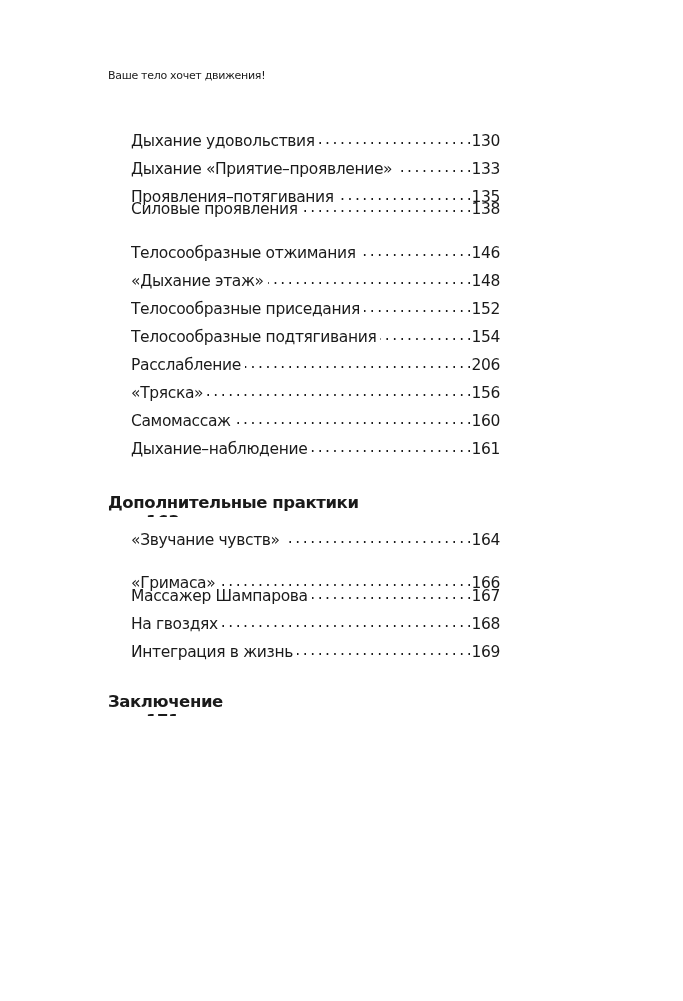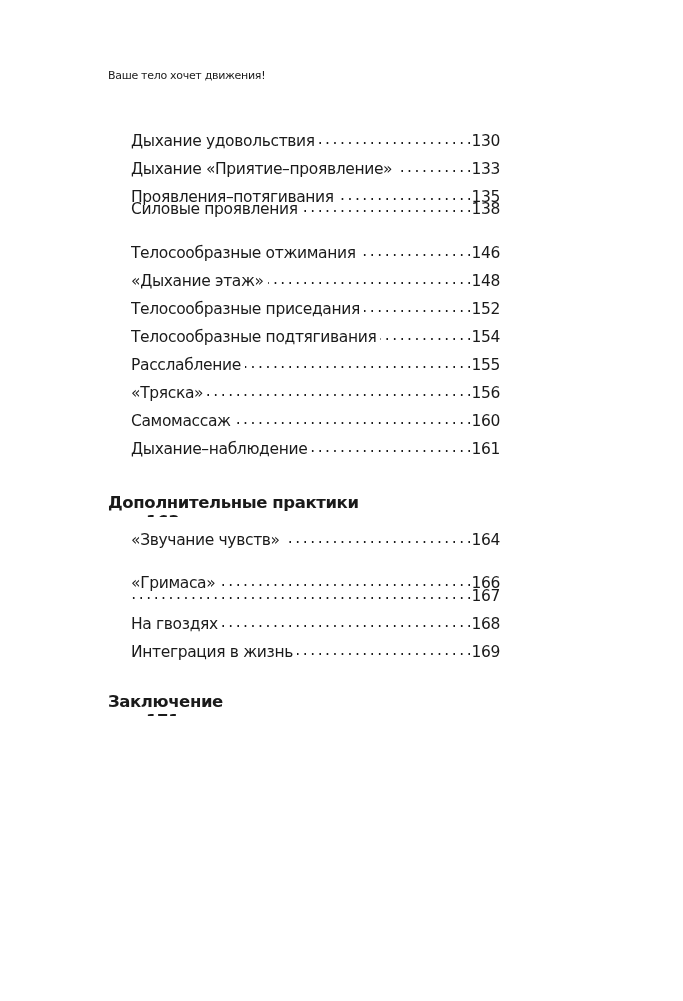--- a/index.html
+++ b/index.html
@@ -125,21 +125,21 @@
     <span class="page">152</span>
   </div>
   <div class="entry sub" style="top:328px">
     <span class="title">Телосообразные подтягивания</span>
     <span class="leader"></span>
     <span class="page">154</span>
   </div>
   <div class="entry sub" style="top:356px">
     <span class="title">Расслабление</span>
     <span class="leader"></span>
-    <span class="page">155</span>
+    <span class="page">206</span>
   </div>
   <div class="entry sub" style="top:384px">
     <span class="title">«Тряска»</span>
     <span class="leader"></span>
     <span class="page">156</span>
   </div>
   <div class="entry sub" style="top:412px">
     <span class="title">Самомассаж</span>
     <span class="leader"></span>
     <span class="page">160</span>
@@ -160,20 +160,21 @@
     <span class="title">«Звучание чувств»</span>
     <span class="leader"></span>
     <span class="page">164</span>
   </div>
   <div class="entry sub" style="top:574px">
     <span class="title">«Гримаса»</span>
     <span class="leader"></span>
     <span class="page">166</span>
   </div>
   <div class="entry sub" style="top:587px">
+    <span class="title">Массажер Шампарова</span>
     <span class="leader"></span>
     <span class="page">167</span>
   </div>
   <div class="entry sub" style="top:615px">
     <span class="title">На гвоздях</span>
     <span class="leader"></span>
     <span class="page">168</span>
   </div>
   <div class="entry sub" style="top:643px">
     <span class="title">Интеграция в жизнь</span>

